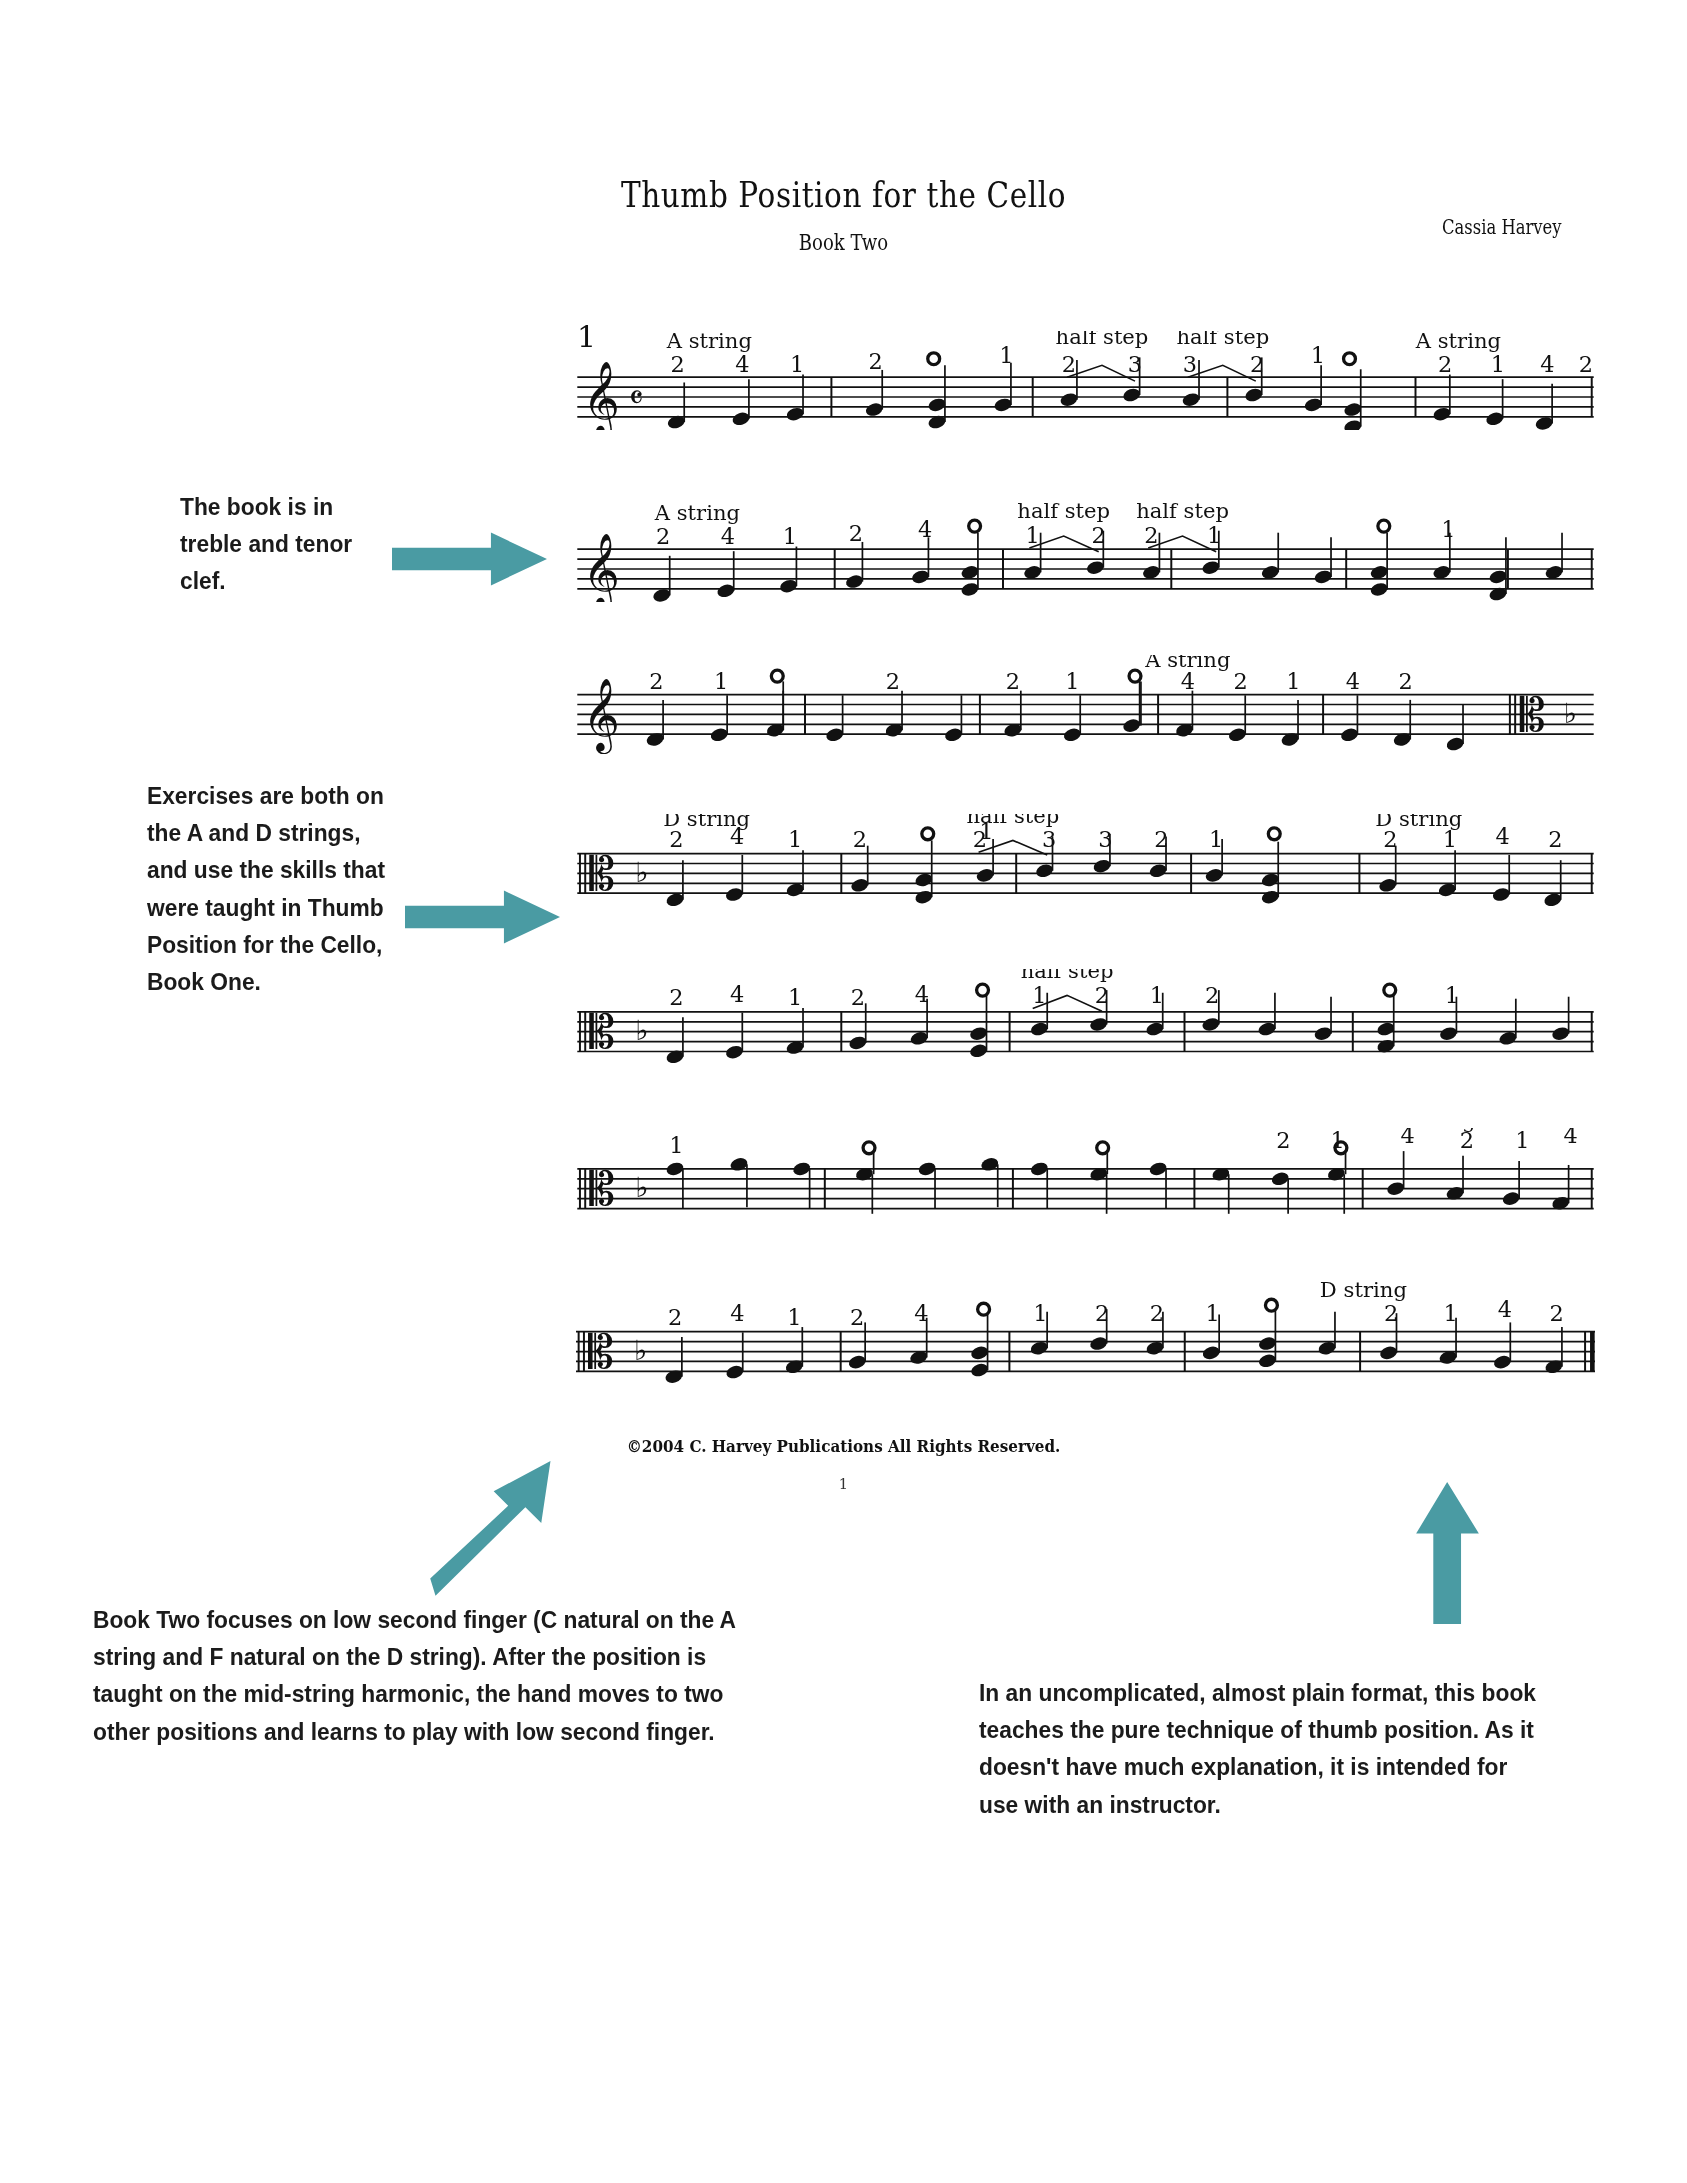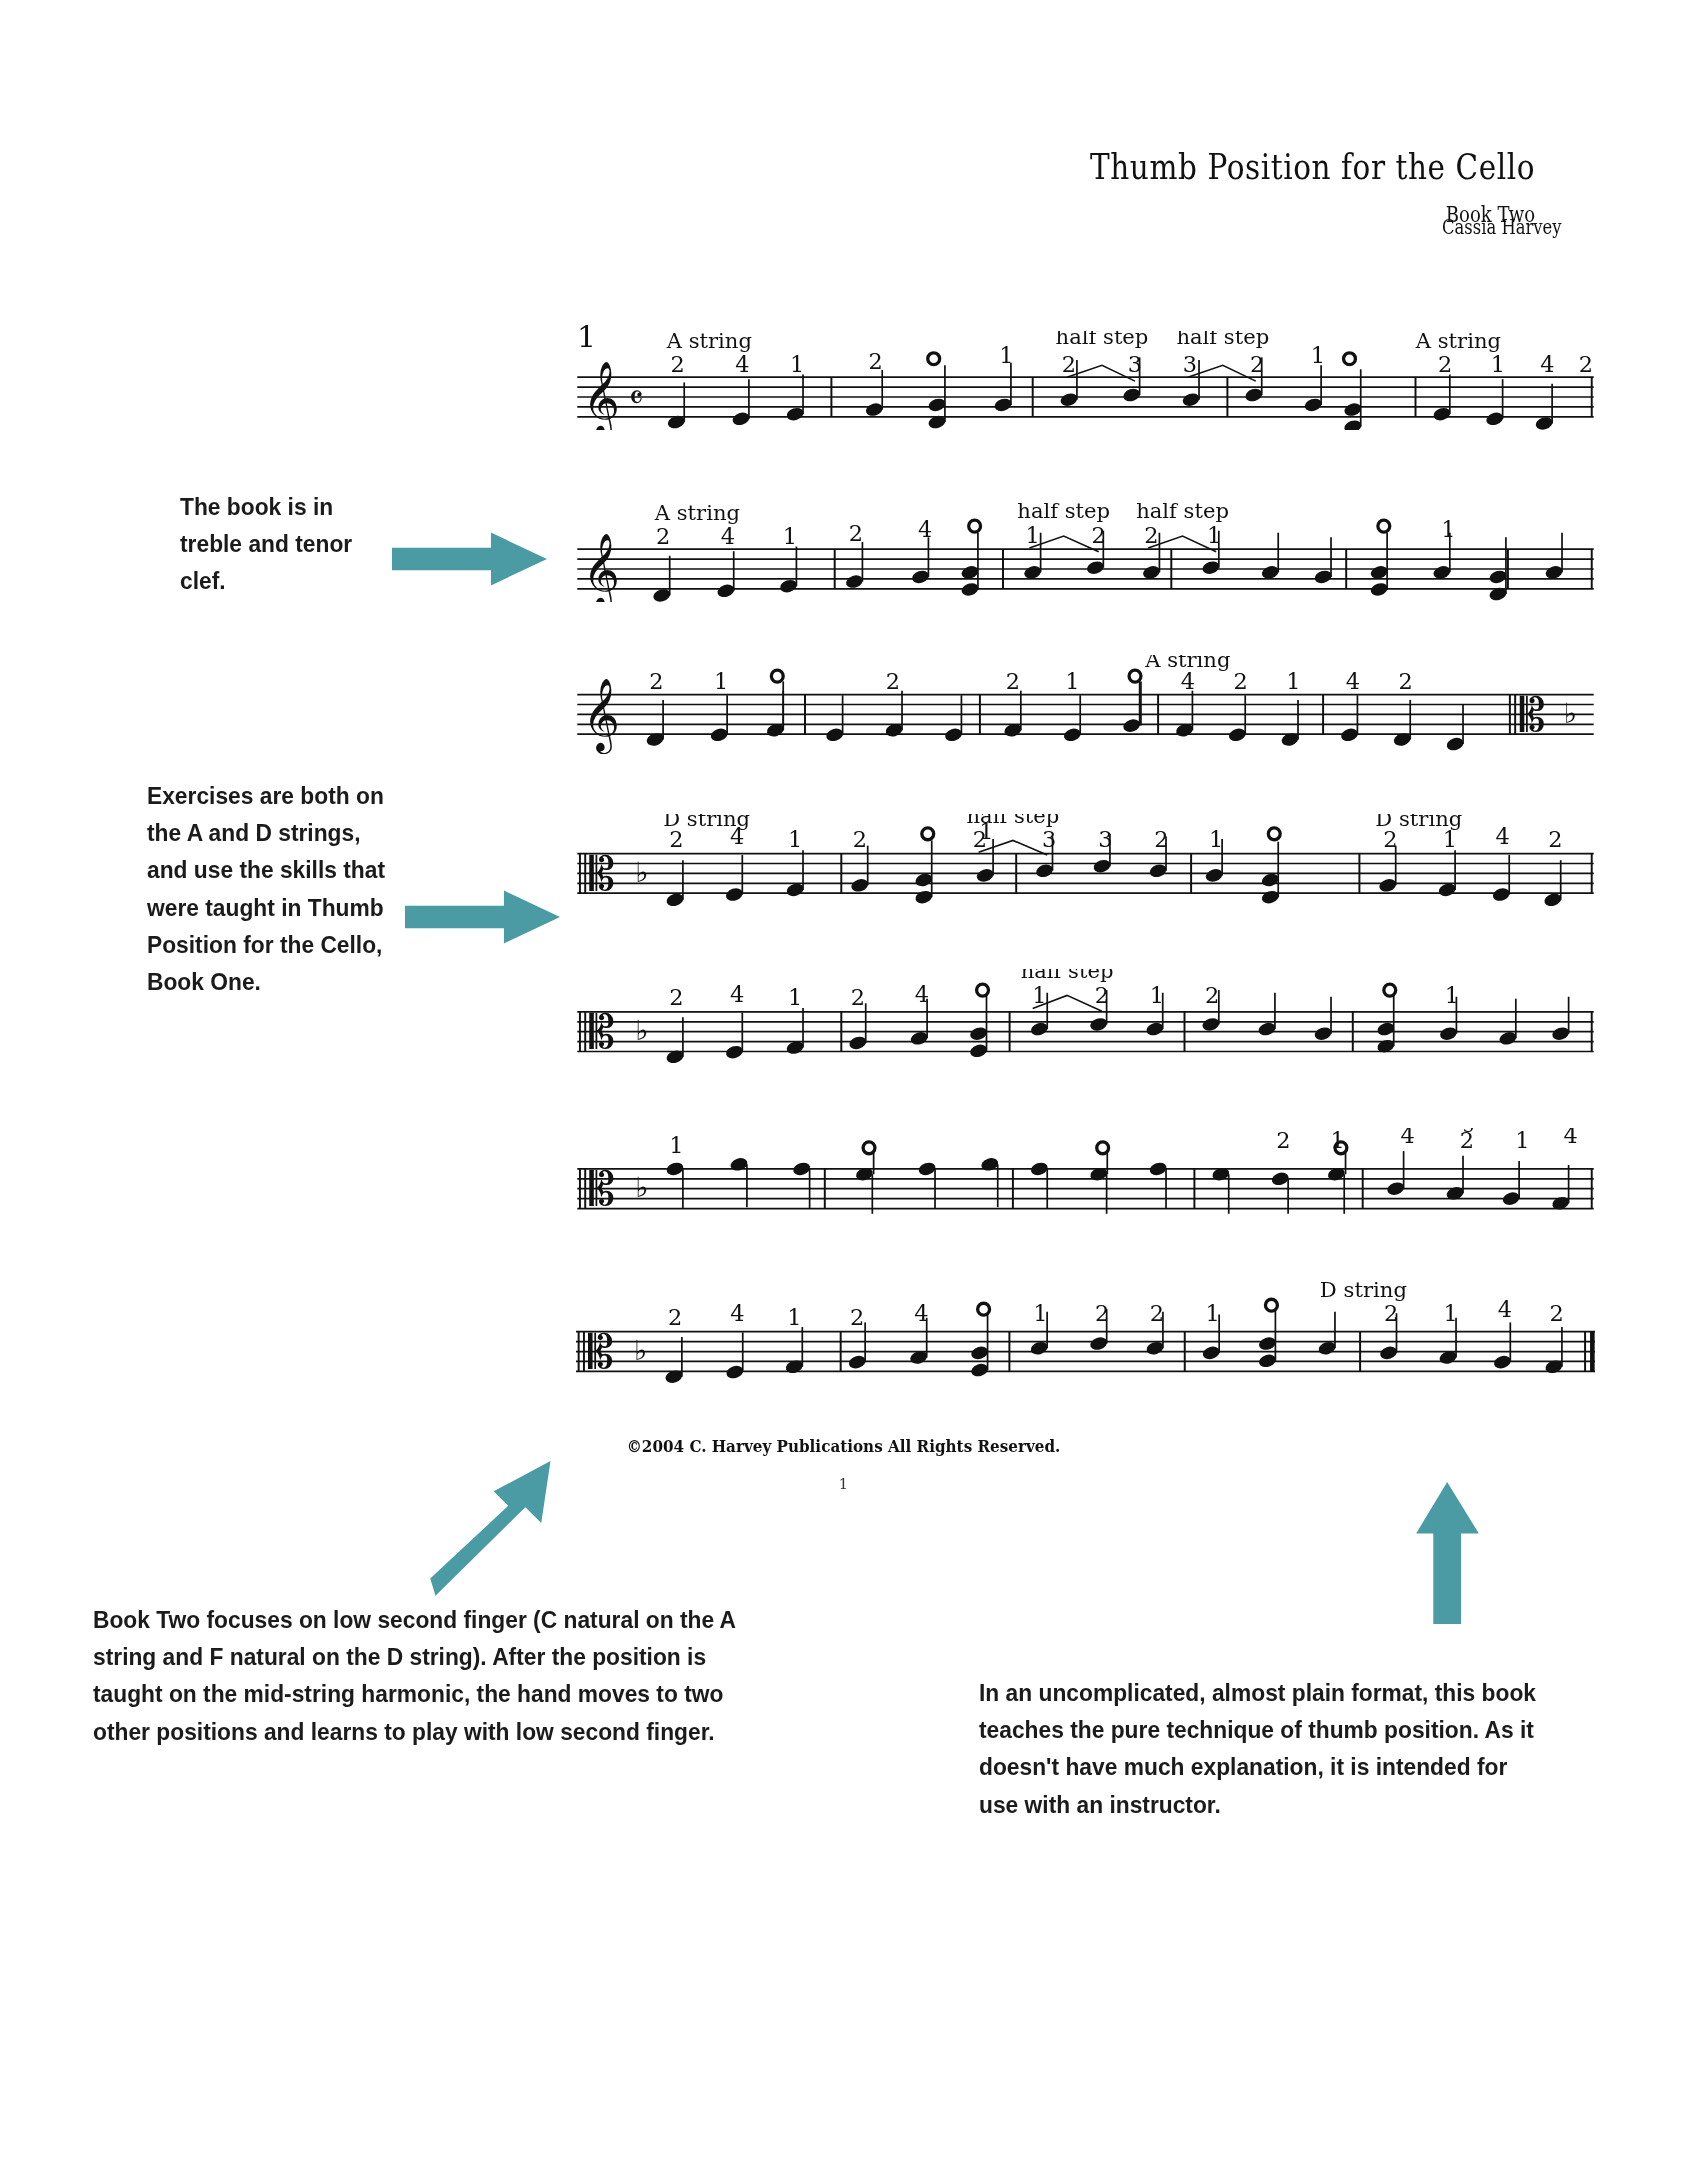--- a/index.html
+++ b/index.html
@@ -11,22 +11,22 @@
     width: 1687px;
     height: 2183px;
     position: relative;
     font-family: "Liberation Sans", sans-serif;
     overflow: hidden;
   }
 
   
   #title-block {
     position: absolute;
-    left: 0; top: 146px; width: 1687px;
-    text-align: right;
+    left: 0; top: 174px; width: 1687px;
+    text-align: center;
   }
   #doc-title {
     font-family: "DejaVu Serif", serif;
     font-size: 36px;
     font-weight: 400;
     letter-spacing: 0.7px;
     color: #111;
     transform: scaleX(0.82);
   }
   #doc-subtitle {

